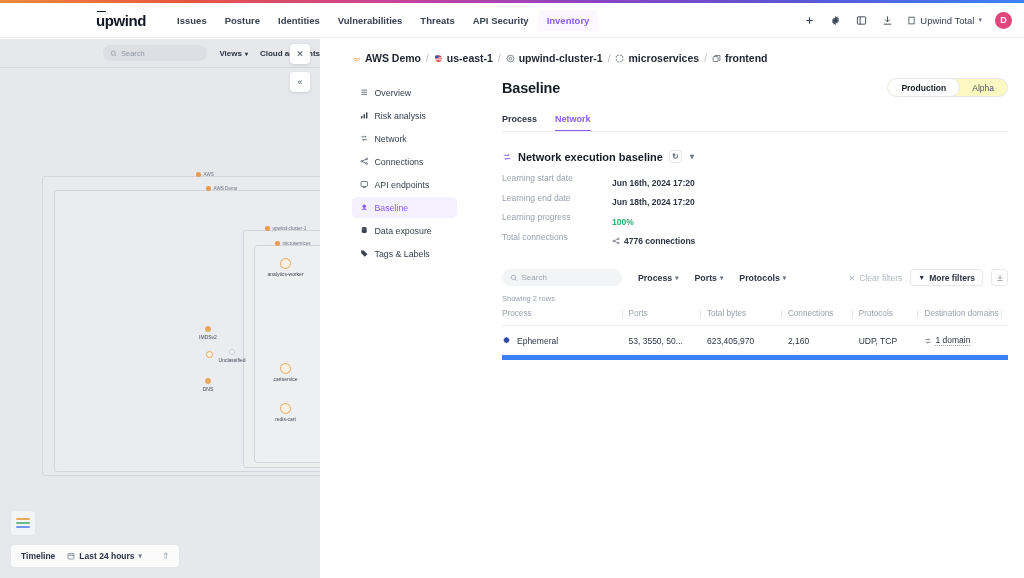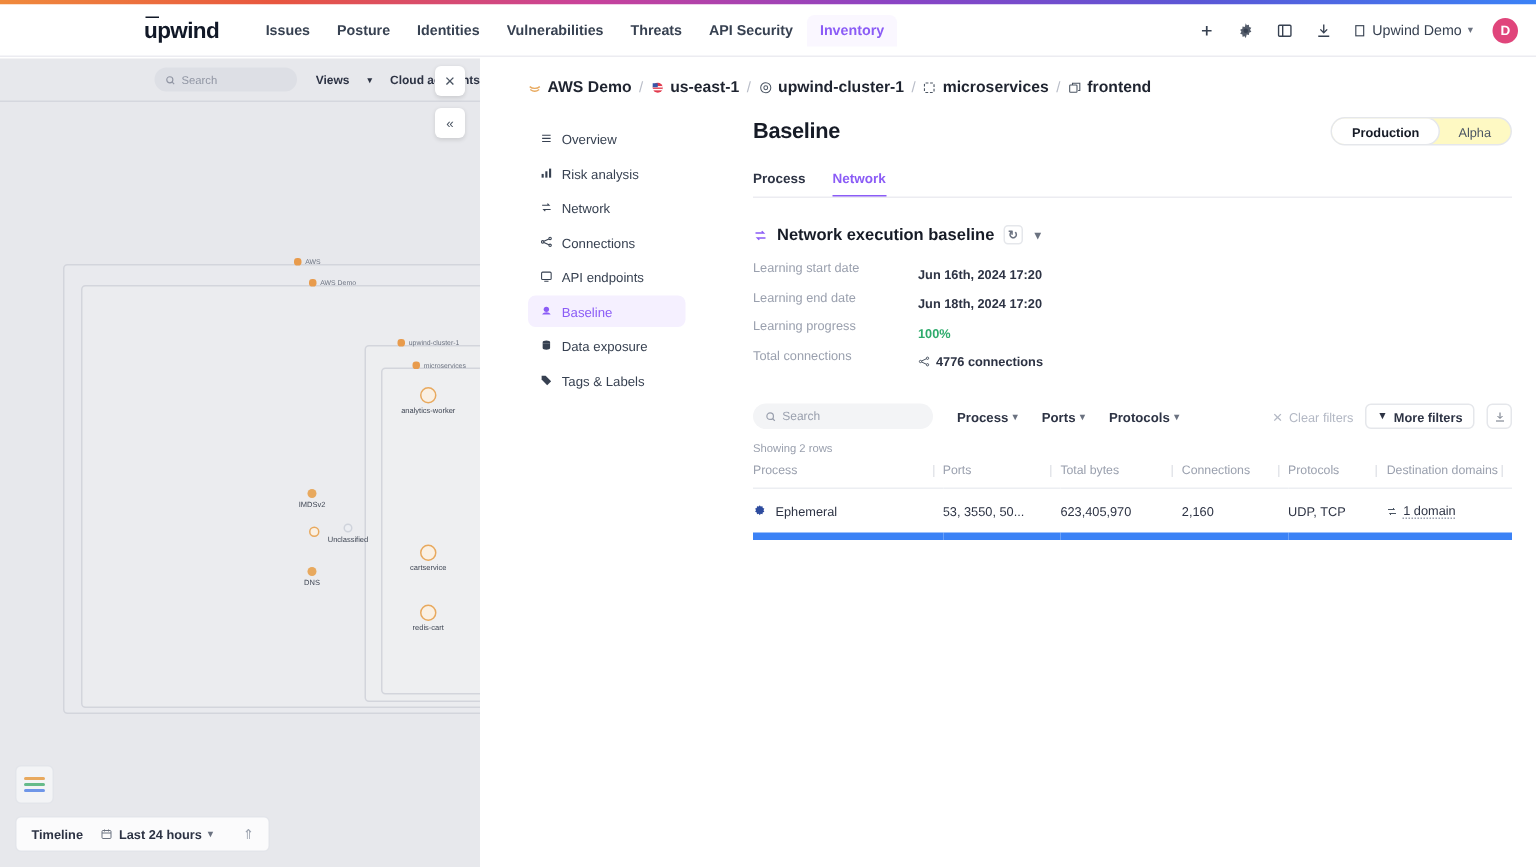--- a/index.html
+++ b/index.html
@@ -70,21 +70,21 @@
   }
   .lp-search {
     margin-left: 103px; width: 117px; height: 16px;
     background: #dddfe5; border-radius: 8px;
     display: flex; align-items: center; padding: 0 7px; gap: 4px;
   }
   .lp-search svg { width: 7px; height: 7px; color: #9095a3; }
   .lp-search span { font-size: 7.5px; color: #9095a3; }
   .lp-drop {
     font-size: 8px; color: #2d3344; font-weight: bold;
-    display: flex; align-items: center; gap: 12px; margin-left: 12px;
+    display: flex; align-items: center; gap: 3px; margin-left: 12px;
     cursor: pointer; white-space: nowrap;
   }
   .lp-divider {
     position: absolute; top: 28px; left: 0; width: 320px; height: 1px; background: #d5d7de;
   }
 
   .corner-btns { position: absolute; top: 5px; right: 10px; z-index: 6; }
   .corner-btn {
     width: 20px; height: 20px; background: #fff; border-radius: 4px;
     display: flex; align-items: center; justify-content: center;
@@ -292,21 +292,21 @@
             <path d="M7 10l5 5 5-5"></path>
             <path d="M4 20h16"></path>
           </svg>
       </div>
       <div class="org-switch">
         <svg viewBox="0 0 24 24" fill="none" stroke="currentColor" stroke-width="2" style="width:9px;height:9px">
             <rect x="5" y="3" width="14" height="18"></rect>
             <line x1="9" y1="7" x2="9" y2="7.2"></line>
             <line x1="9" y1="11" x2="9" y2="11.2"></line>
           </svg>
-        <span>Upwind Demo</span>
+        <span>Upwind Total</span>
         <span style="font-size:7px;color:#6b7280;">▾</span>
       </div>
       <div class="avatar">D</div>
     </div>
   </div>
 
   <div class="left-panel">
 
     <div class="lp-toolbar">
       <div class="lp-search">

